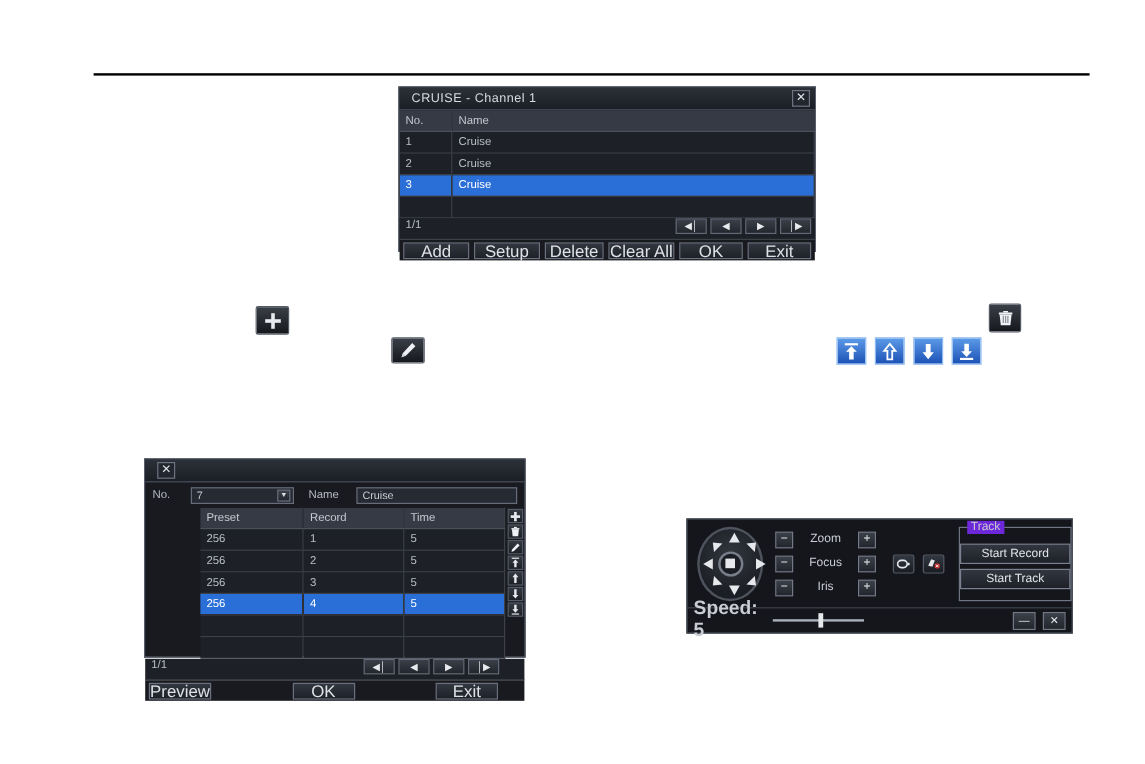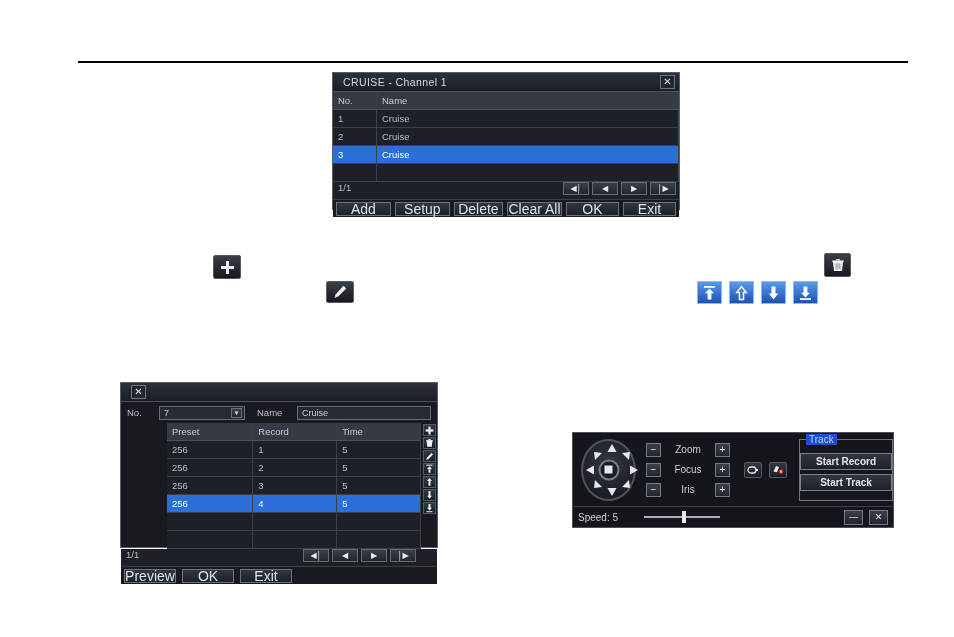--- a/index.html
+++ b/index.html
@@ -332,48 +332,47 @@
     height: 62px;
     border: 1px solid #6f7582;
     box-sizing: border-box;
     position: relative;
     padding-top: 9px;
   }
   .track-legend {
     position: absolute;
     top: -6px;
     left: 6px;
-    background: #1d4ed8;
+    background: #6d28d9;
     padding: 0 3px;
     font-size: 10px;
     color: #c9ccd2;
   }
   .track-btn {
     display: block;
     margin: 4px auto 0 auto;
     width: 92px;
     height: 17px;
     background: linear-gradient(to bottom,#32363f,#1e2128);
     border: 1px solid #7a8090;
     box-sizing: border-box;
     color: #e2e5ea;
     font-size: 10px;
     line-height: 15px;
     text-align: center;
-    font-weight: bold;
   }
   .ptz-foot {
     display: flex;
     align-items: center;
     height: 21px;
     border-top: 1px solid #3c414b;
     padding: 0 5px;
     box-sizing: border-box;
   }
-  .speed-label { font-size: 10px; color: #c9ccd2; width: 60px; }
+  .speed-label { font-size: 16px; color: #c9ccd2; width: 60px; font-weight: bold; }
   .slider {
     width: 76px;
     height: 12px;
     position: relative;
     margin-left: 6px;
   }
   .slider-track {
     position: absolute;
     left: 0; top: 5px;
     width: 76px; height: 2px;
@@ -631,21 +630,21 @@
         </div>
       <div class="navbtn">
           <i>▶</i>
         </div>
       <div class="navbtn">
           <i>│▶</i>
         </div>
     </div>
   </div>
 
-  <div class="btnrow" style="justify-content:flex-start;gap:6px;padding-right:11px">
+  <div class="btnrow" style="justify-content:space-between;gap:6px;padding-right:22px">
     <div class="dbtn" style="width:52px">Preview</div>
     <div class="dbtn" style="width:52px">OK</div>
     <div class="dbtn" style="width:52px">Exit</div>
   </div>
 </div>
 
 <div id="ptz-panel">
   <div class="ptz-main">
 
     <div class="joystick">

